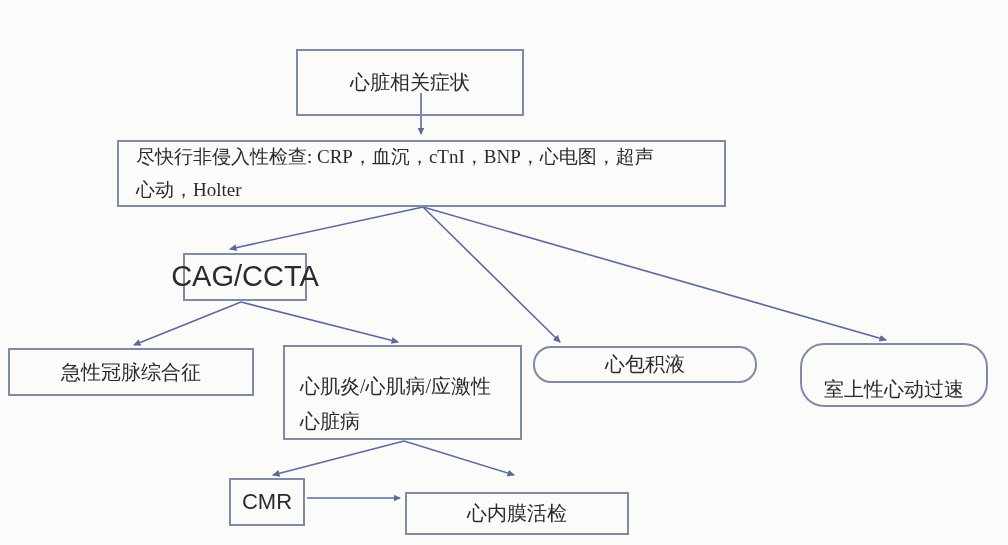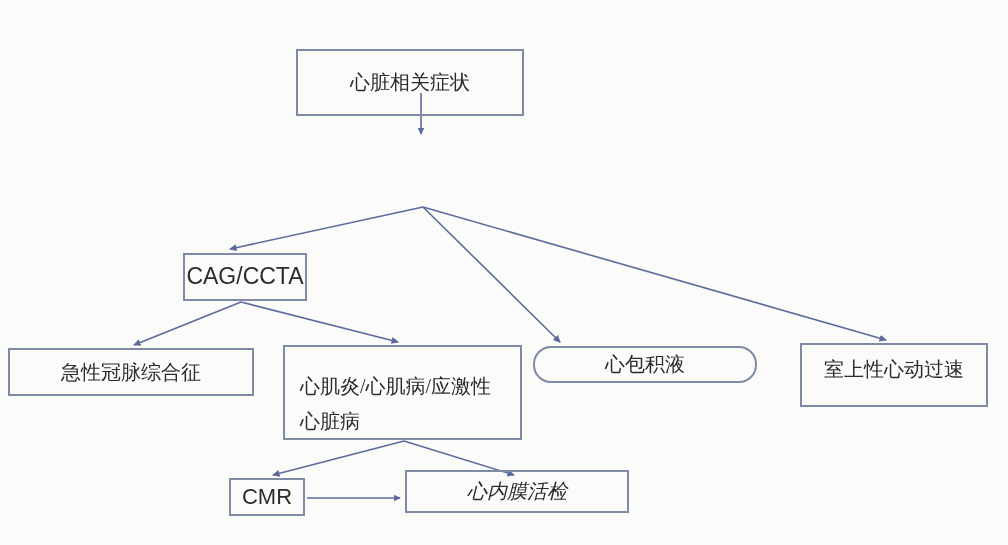--- a/index.html
+++ b/index.html
@@ -24,39 +24,39 @@
     background:transparent;
     box-sizing:border-box;
     display:flex;align-items:center;justify-content:center;
     font-size:20px;
     line-height:1.35;
     text-align:center;
     white-space:pre-line;
   }
   .node.latin{
     font-family:"Liberation Sans","DejaVu Sans",sans-serif;
-    font-size:23px;
+    font-size:29px;
   }
   .node.left-align{
     justify-content:flex-start;
     text-align:left;
   }
   
   #node-symptoms            {left:296px; top:25px;  width:228px; height:67px;margin-top:24px;}
   #node-noninvasive-tests   {left:117px; top:140px; width:609px; height:67px;
                              padding:4px 48px 4px 17px; font-size:19px; line-height:1.72;}
   #node-cag-ccta            {left:183px; top:253px; width:124px; height:48px;}
   #node-acs                 {left:8px;   top:348px; width:246px; height:48px;}
   #node-myocarditis         {left:283px; top:345px; width:239px; height:95px;
                              padding:22px 12px 14px 15px; align-items:flex-start; line-height:1.75;}
   #node-pericardial-effusion{left:533px; top:346px; width:224px; height:37px;border-radius:18px;}
   #node-svt                 {left:800px; top:343px; width:188px; height:64px;
-                             align-items:flex-end; padding-bottom:22px;}
-  #node-cmr                 {left:229px; top:478px; width:76px;  height:38px; font-size:22px;}
-  #node-biopsy              {left:405px; top:470px; width:224px; height:43px;font-style:italic;}
+                             align-items:flex-end; padding-bottom:2px;border-radius:24px;}
+  #node-cmr                 {left:229px; top:478px; width:76px;  height:48px; font-size:22px;}
+  #node-biopsy              {left:405px; top:492px; width:224px; height:43px;}
 </style>
 </head>
 <body>
 
 <div id="canvas">
 
   <svg id="edge-layer" viewBox="0 0 1008 545" xmlns="http://www.w3.org/2000/svg">
     <defs>
       <marker id="arrowhead" markerWidth="8" markerHeight="8" refX="6.5" refY="3.5" orient="auto" markerUnits="userSpaceOnUse">
         <path d="M0,0 L7.5,3.5 L0,7 z" fill="#5c6b9c"></path>
@@ -70,20 +70,22 @@
         <line x1="241" y1="302" x2="134" y2="345" stroke="#5c6b9c" stroke-width="1.6" marker-end="url(#arrowhead)"></line>
         <line x1="241" y1="302" x2="398" y2="342" stroke="#5c6b9c" stroke-width="1.6" marker-end="url(#arrowhead)"></line>
         <line x1="404" y1="441" x2="273" y2="475" stroke="#5c6b9c" stroke-width="1.6" marker-end="url(#arrowhead)"></line>
         <line x1="404" y1="441" x2="514" y2="475" stroke="#5c6b9c" stroke-width="1.6" marker-end="url(#arrowhead)"></line>
         <line x1="307" y1="498" x2="400" y2="498" stroke="#5c6b9c" stroke-width="1.6" marker-end="url(#arrowhead)"></line>
       </g>
   </svg>
 
   <div class="node" id="node-symptoms">心脏相关症状</div>
 
+  <div class="node left-align" id="node-noninvasive-tests">尽快行非侵入性检查: CRP，血沉，cTnI，BNP，心电图，超声
+心动，Holter</div>
 
   <div class="node latin" id="node-cag-ccta">CAG/CCTA</div>
 
   <div class="node" id="node-acs">急性冠脉综合征</div>
 
   <div class="node left-align" id="node-myocarditis">心肌炎/心肌病/应激性
 心脏病</div>
 
   <div class="node" id="node-pericardial-effusion">心包积液</div>
 

